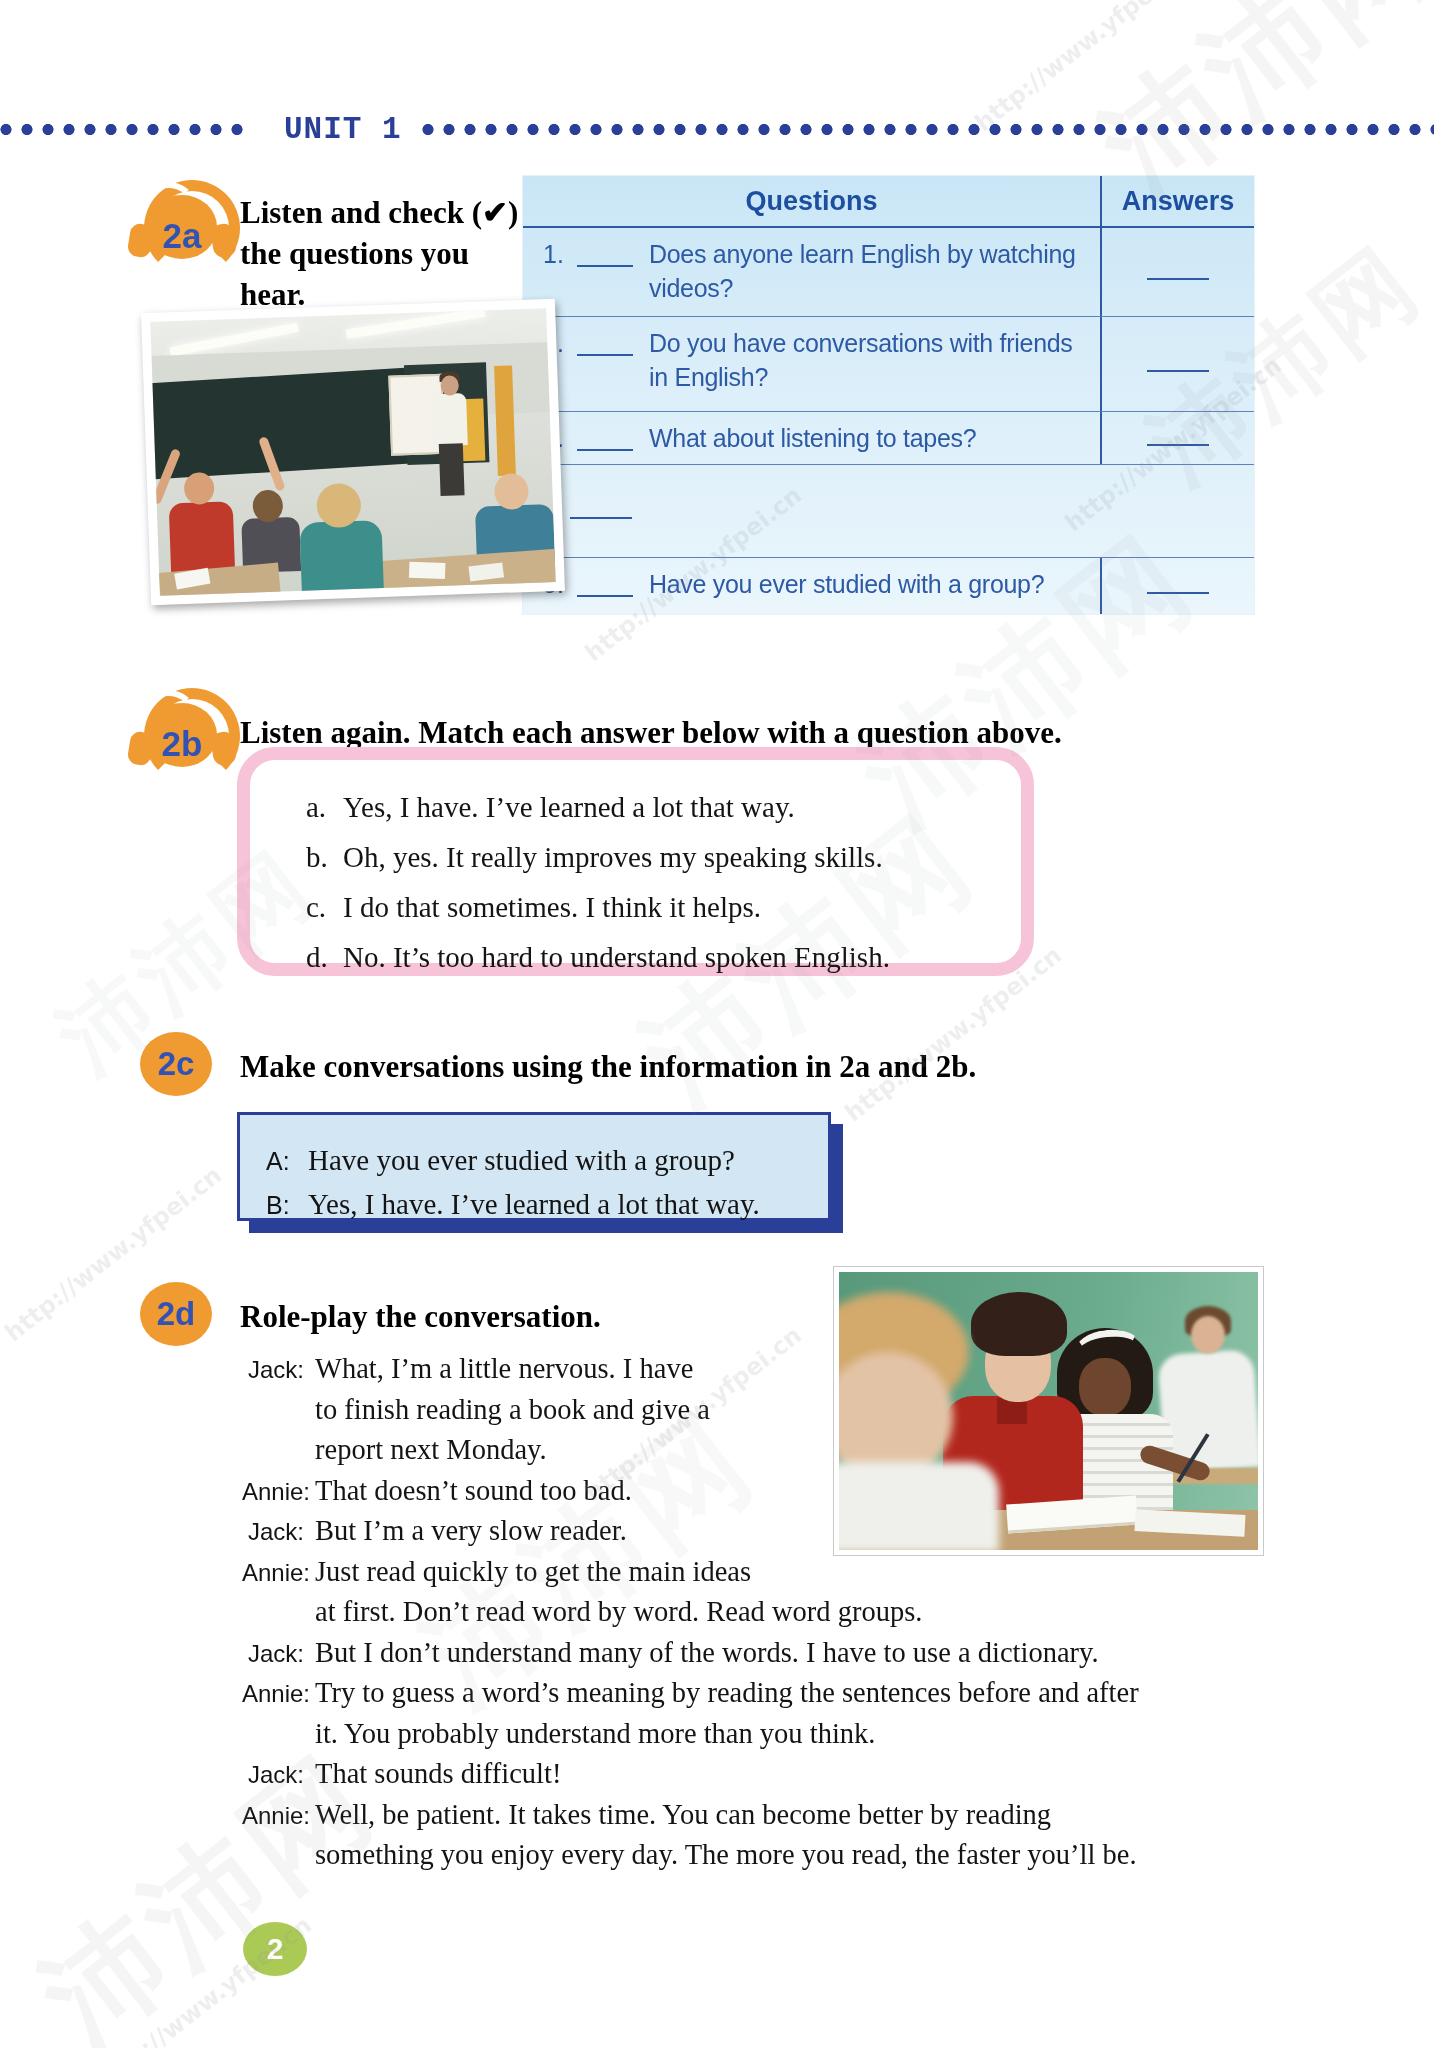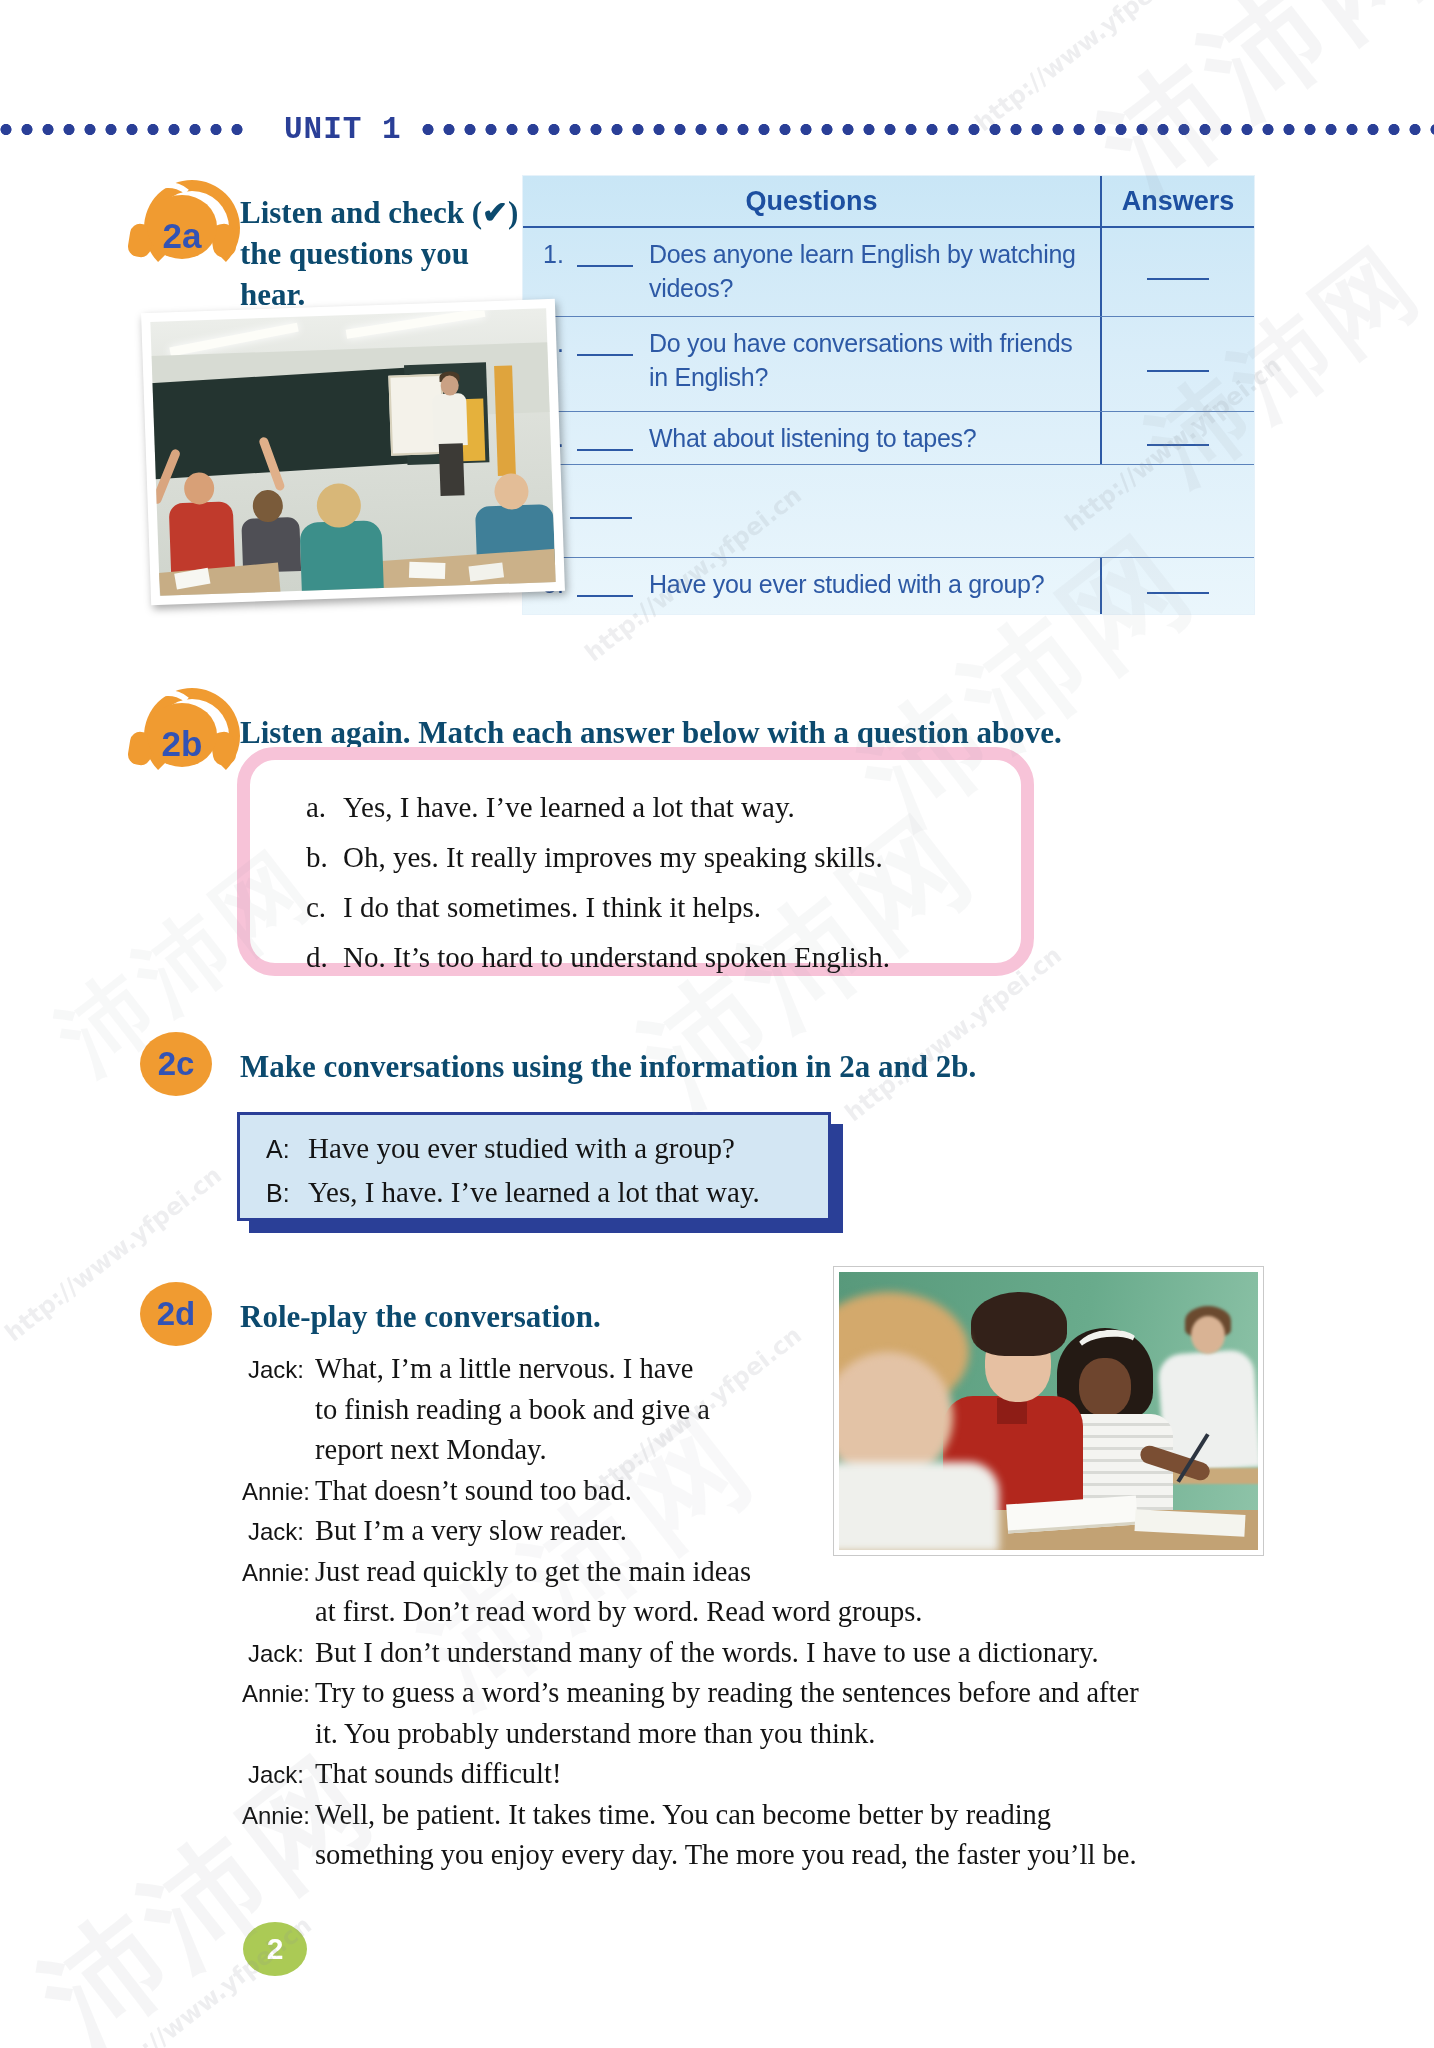--- a/index.html
+++ b/index.html
@@ -29,21 +29,21 @@
   .hp-disc { position:absolute; left:19px; top:17px; width:70px; height:64px; border-radius:50%; background:#f09b31; }
   .hp-arc { position:absolute; left:10px; top:4px; width:48px; height:44px;
     border:6px solid rgba(0,0,0,0); border-top:6px solid #fff; border-radius:50%; transform:rotate(-2deg); }
   .hp-num { position:absolute; left:19px; top:26px; width:70px; height:64px; display:flex;
     align-items:center; justify-content:center; font-family:"Liberation Sans",sans-serif;
     font-weight:bold; font-size:35px; color:#3353b4; }
   .c-badge { position:absolute; width:72px; height:64px; border-radius:50%; background:#f09b31;
     display:flex; align-items:center; justify-content:center; font-family:"Liberation Sans",sans-serif;
     font-weight:bold; font-size:33px; color:#3353b4; }
 
-  .instr { position:absolute; font-weight:bold; font-size:31px; line-height:41px; color:#0c4a6e; }
+  .instr { position:absolute; font-weight:bold; font-size:31px; line-height:41px; color:#000000; }
 
   
   .qa-table { position:absolute; left:523px; top:176px; width:731px;
     background:linear-gradient(180deg,#c9e6f6 0%,#d9edf9 40%,#eaf6fc 100%);
     font-family:"Liberation Sans",sans-serif; box-shadow:0 0 0 1px #e6f2fa; }
   .qa-head { display:flex; height:50px; border-bottom:2px solid #2d59a5; }
   .qa-head .qh { flex:1; display:flex; align-items:center; justify-content:center;
     color:#1d4fa0; font-weight:bold; font-size:27px; }
   .qa-head .ah { width:152px; border-left:2px solid #2d59a5; display:flex; align-items:center;
     justify-content:center; color:#1d4fa0; font-weight:bold; font-size:27px; }
@@ -96,21 +96,21 @@
   .paper3 { left:310px; top:254px; width:34px; height:15px; background:#f2f2ec; transform:rotate(-5deg); }
 
   
   .pink-box { position:absolute; left:237px; top:747px; width:797px; height:229px; background:#fff;
     border:13px solid #f7c3d8; border-radius:38px; box-sizing:border-box; padding:22px 0 0 56px; }
   .opt { font-size:29px; line-height:50px; color:#141414; }
   .opt-label { display:inline-block; width:37px; }
 
   
   .ab-box { position:absolute; left:237px; top:1112px; width:594px; height:109px; background:#d3e6f3;
-    border:3px solid #2a3f97; box-shadow:12px 12px 0 #2a3f97; box-sizing:border-box; padding:12px 0 0 26px; }
+    border:3px solid #2a3f97; box-shadow:12px 12px 0 #2a3f97; box-sizing:border-box; padding:24px 0 0 26px; }
   .ab-line { font-size:29px; line-height:43px; color:#141414; }
   .ab-label { display:inline-block; width:42px; font-family:"Liberation Sans",sans-serif; font-size:25px; }
 
   
   .photo2 { position:absolute; left:833px; top:1266px; width:431px; height:290px; background:#fff;
     padding:5px; box-sizing:border-box; border:1px solid #c9c9c9; }
   .photo2-inner { position:relative; width:100%; height:100%; overflow:hidden;
     background:linear-gradient(100deg,#58997b 0%,#69ab8c 55%,#8fc4a9 100%); }
   .p2 { position:absolute; }
   .t2-head { left:352px; top:44px; width:34px; height:38px; border-radius:50%; background:#d9b394; filter:blur(1.5px); }

